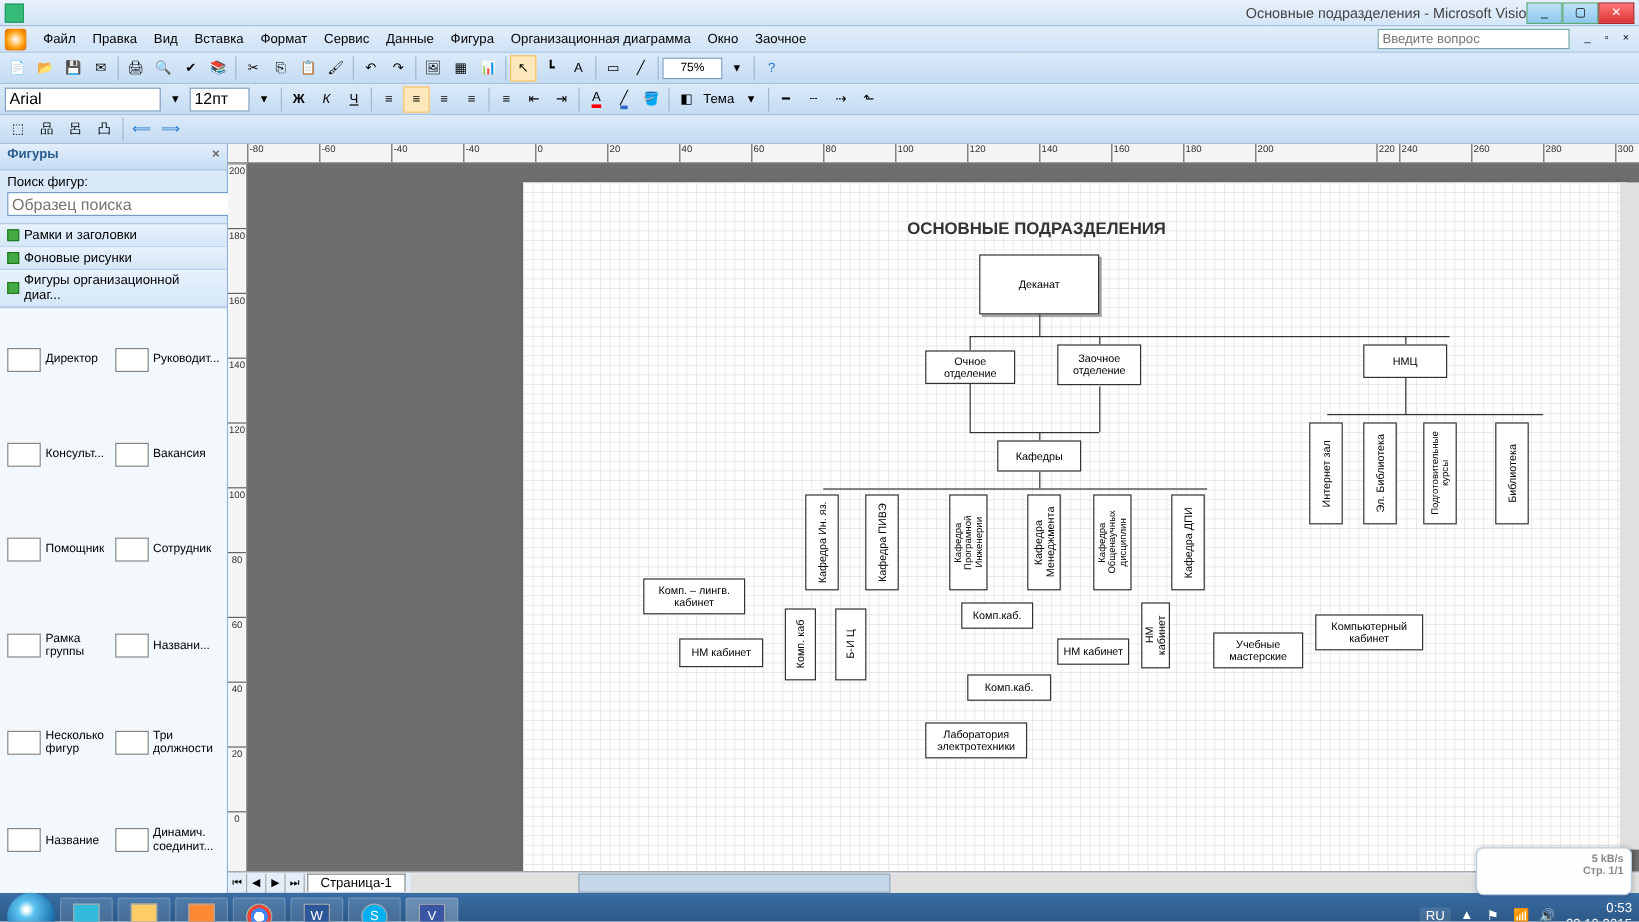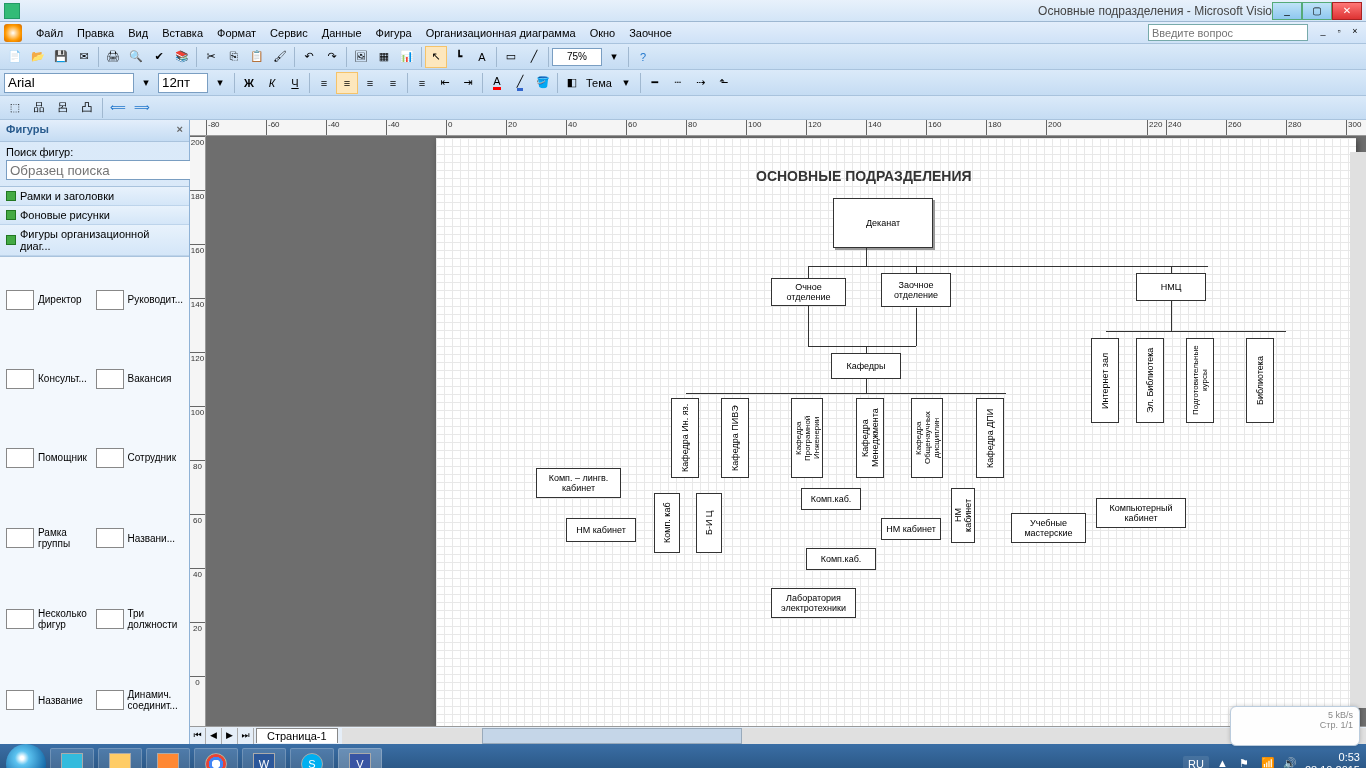--- a/index.html
+++ b/index.html
@@ -53,41 +53,41 @@
 .shape-cell .sthumb { width: 28px; height: 20px; background: #fff; border: 1px solid #888; flex-shrink: 0; }
 
 
 .canvas-area { flex: 1; display: flex; flex-direction: column; background: #6e6e6e; position: relative; }
 .ruler-h { height: 16px; background: #f5f5f5; border-bottom: 1px solid #999; position: relative; overflow: hidden; font-size: 8px; color: #333; }
 .ruler-h .tick { position: absolute; top: 0; height: 100%; border-left: 1px solid #666; padding-left: 1px; }
 .canvas-body { flex: 1; display: flex; overflow: hidden; }
 .ruler-v { width: 16px; background: #f5f5f5; border-right: 1px solid #999; position: relative; overflow: hidden; font-size: 8px; color: #333; }
 .ruler-v .tick { position: absolute; left: 0; width: 100%; border-top: 1px solid #666; padding-top: 1px; text-align: center; }
 .page-viewport { flex: 1; background: #6e6e6e; overflow: hidden; position: relative; }
-.page { position: absolute; left: 230px; top: 2px; width: 920px; height: 604px; background: #fff; box-shadow: 2px 2px 6px rgba(0,0,0,.4);
+.page { position: absolute; left: 230px; top: 16px; width: 920px; height: 604px; background: #fff; box-shadow: 2px 2px 6px rgba(0,0,0,.4);
   background-image: linear-gradient(#e8e8e8 1px, transparent 1px), linear-gradient(90deg, #e8e8e8 1px, transparent 1px);
   background-size: 8px 8px; }
 
 
 .org-title { position: absolute; left: 320px; top: 30px; font: bold 14px Arial; color: #333; }
 .node { position: absolute; background: #fff; border: 1px solid #333; font-size: 9px; display: flex; align-items: center; justify-content: center; text-align: center; padding: 2px; }
-.node.shadow { box-shadow: 2px 2px 0 #999; margin-left: 17px; }
+.node.shadow { box-shadow: 2px 2px 0 #999; }
 .vnode { writing-mode: vertical-rl; transform: rotate(180deg); }
 .conn { position: absolute; background: #333; }
 
 
 .page-tabs { height: 18px; background: #e5eef8; display: flex; align-items: center; border-top: 1px solid #999; }
 .nav-btn { width: 16px; height: 16px; text-align: center; line-height: 14px; cursor: pointer; border-right: 1px solid #aaa; font-size: 9px; }
 .tab { padding: 1px 10px; background: #fff; border: 1px solid #888; border-bottom: none; font-size: 11px; margin-left: 2px; cursor: pointer; }
 .hscroll { flex: 1; height: 16px; background: #e0e0e0; margin-left: 4px; position: relative; }
 .hscroll .thumb { position: absolute; left: 140px; width: 260px; height: 100%; background: #c5d6e8; border: 1px solid #9ab; }
 .vscroll { width: 16px; background: #e0e0e0; position: absolute; right: 0; top: 16px; bottom: 18px; }
 
 
-.notify-box { position: absolute; right: 6px; bottom: 22px; width: 130px; height: 40px; background: #fefefe; border: 1px solid #bcd; border-radius: 6px; font-size: 9px; color: #888; padding: 3px 6px; text-align: right; box-shadow: 0 0 4px rgba(0,0,0,.2); }
+.notify-box { position: absolute; right: 6px; bottom: 22px; width: 130px; height: 40px; background: #fefefe; border: 1px solid #bcd; border-radius: 6px; font-size: 9px; color: #888; padding: 3px 6px; text-align: right; box-shadow: 0 0 4px rgba(0,0,0,.2); font-weight: bold; }
 
 
 .taskbar { height: 40px; background: linear-gradient(#3a6ea5,#234b74); display: flex; align-items: center; padding: 0 6px; gap: 4px; }
 .start-orb { width: 40px; height: 40px; border-radius: 50%; background: radial-gradient(circle at 40% 35%, #fff 5%, #5cc3f0 20%, #1569a8 70%); cursor: pointer; }
 .task-btn { width: 44px; height: 32px; background: rgba(255,255,255,.12); border: 1px solid rgba(255,255,255,.2); border-radius: 2px; cursor: pointer; display: flex; align-items: center; justify-content: center; }
 .task-icn { width: 22px; height: 22px; background: #eee; border: 1px solid #aaa; }
 .tray { margin-left: auto; display: flex; align-items: center; gap: 8px; color: #fff; font-size: 11px; }
 .tray-time { text-align: right; line-height: 13px; font-size: 11px; }
 .lang { background: rgba(255,255,255,.1); padding: 2px 5px; border-radius: 2px; }
 .tray-ic { width: 14px; height: 14px; display:inline-block; }

